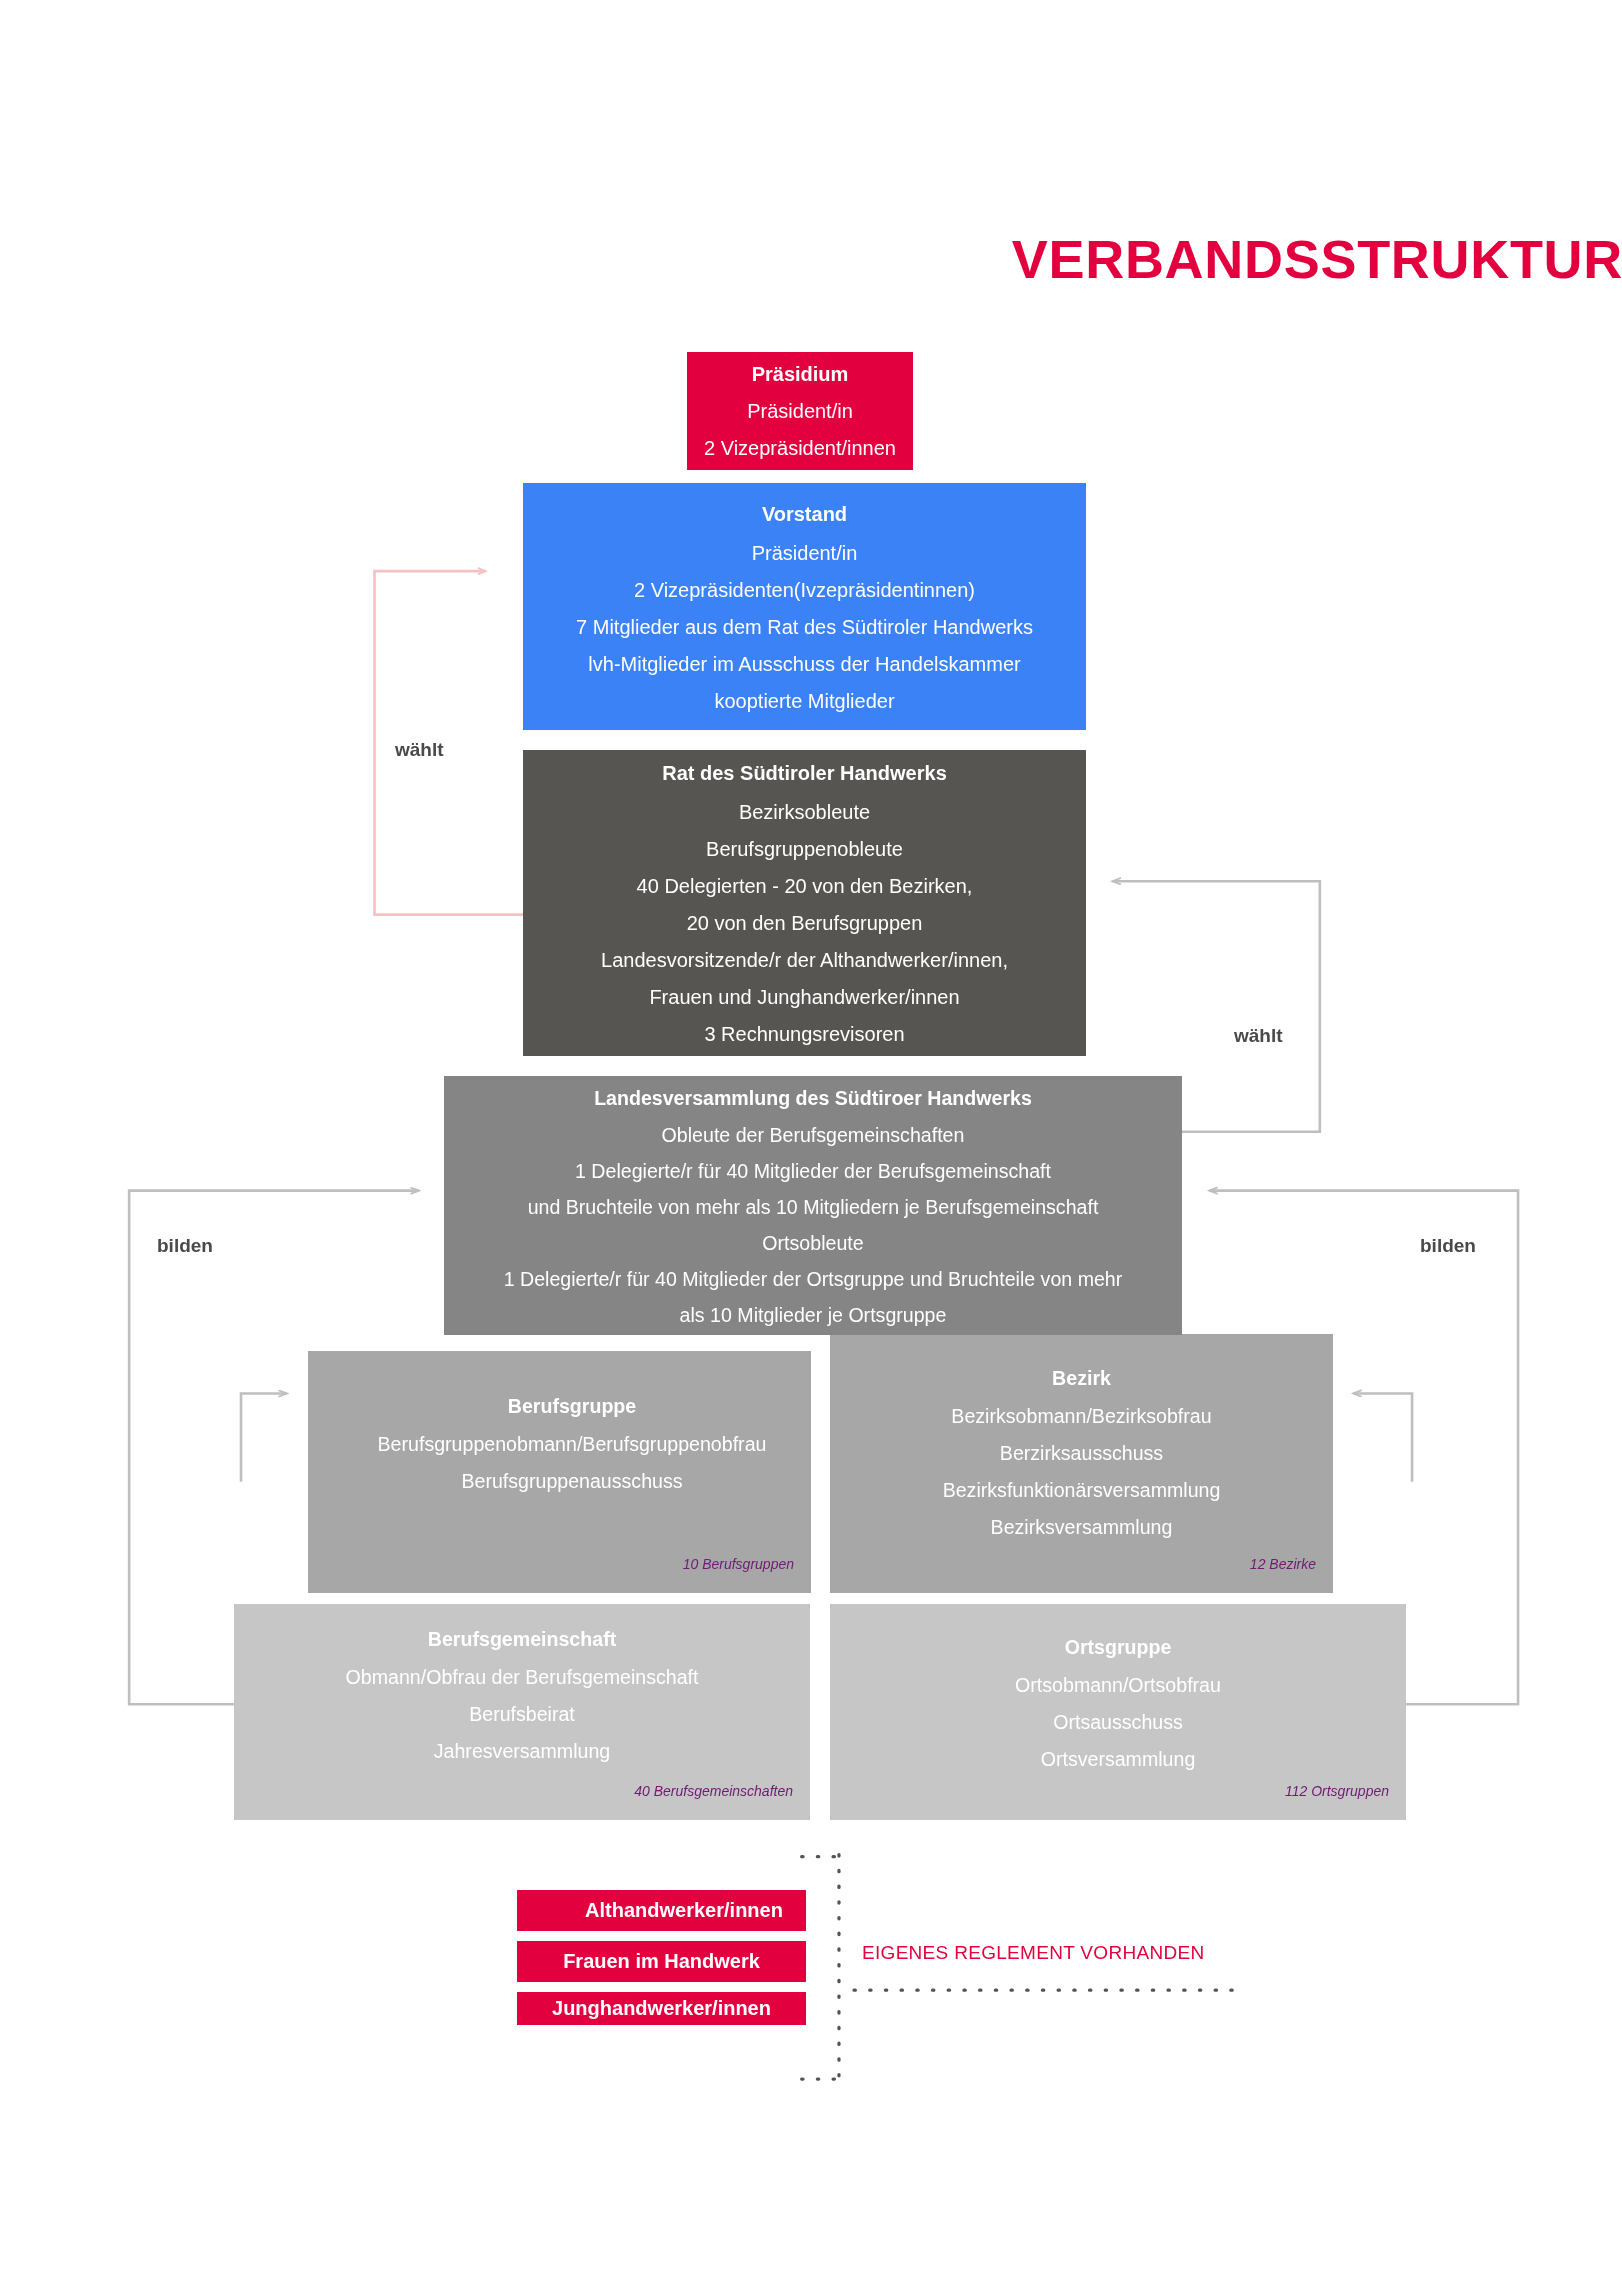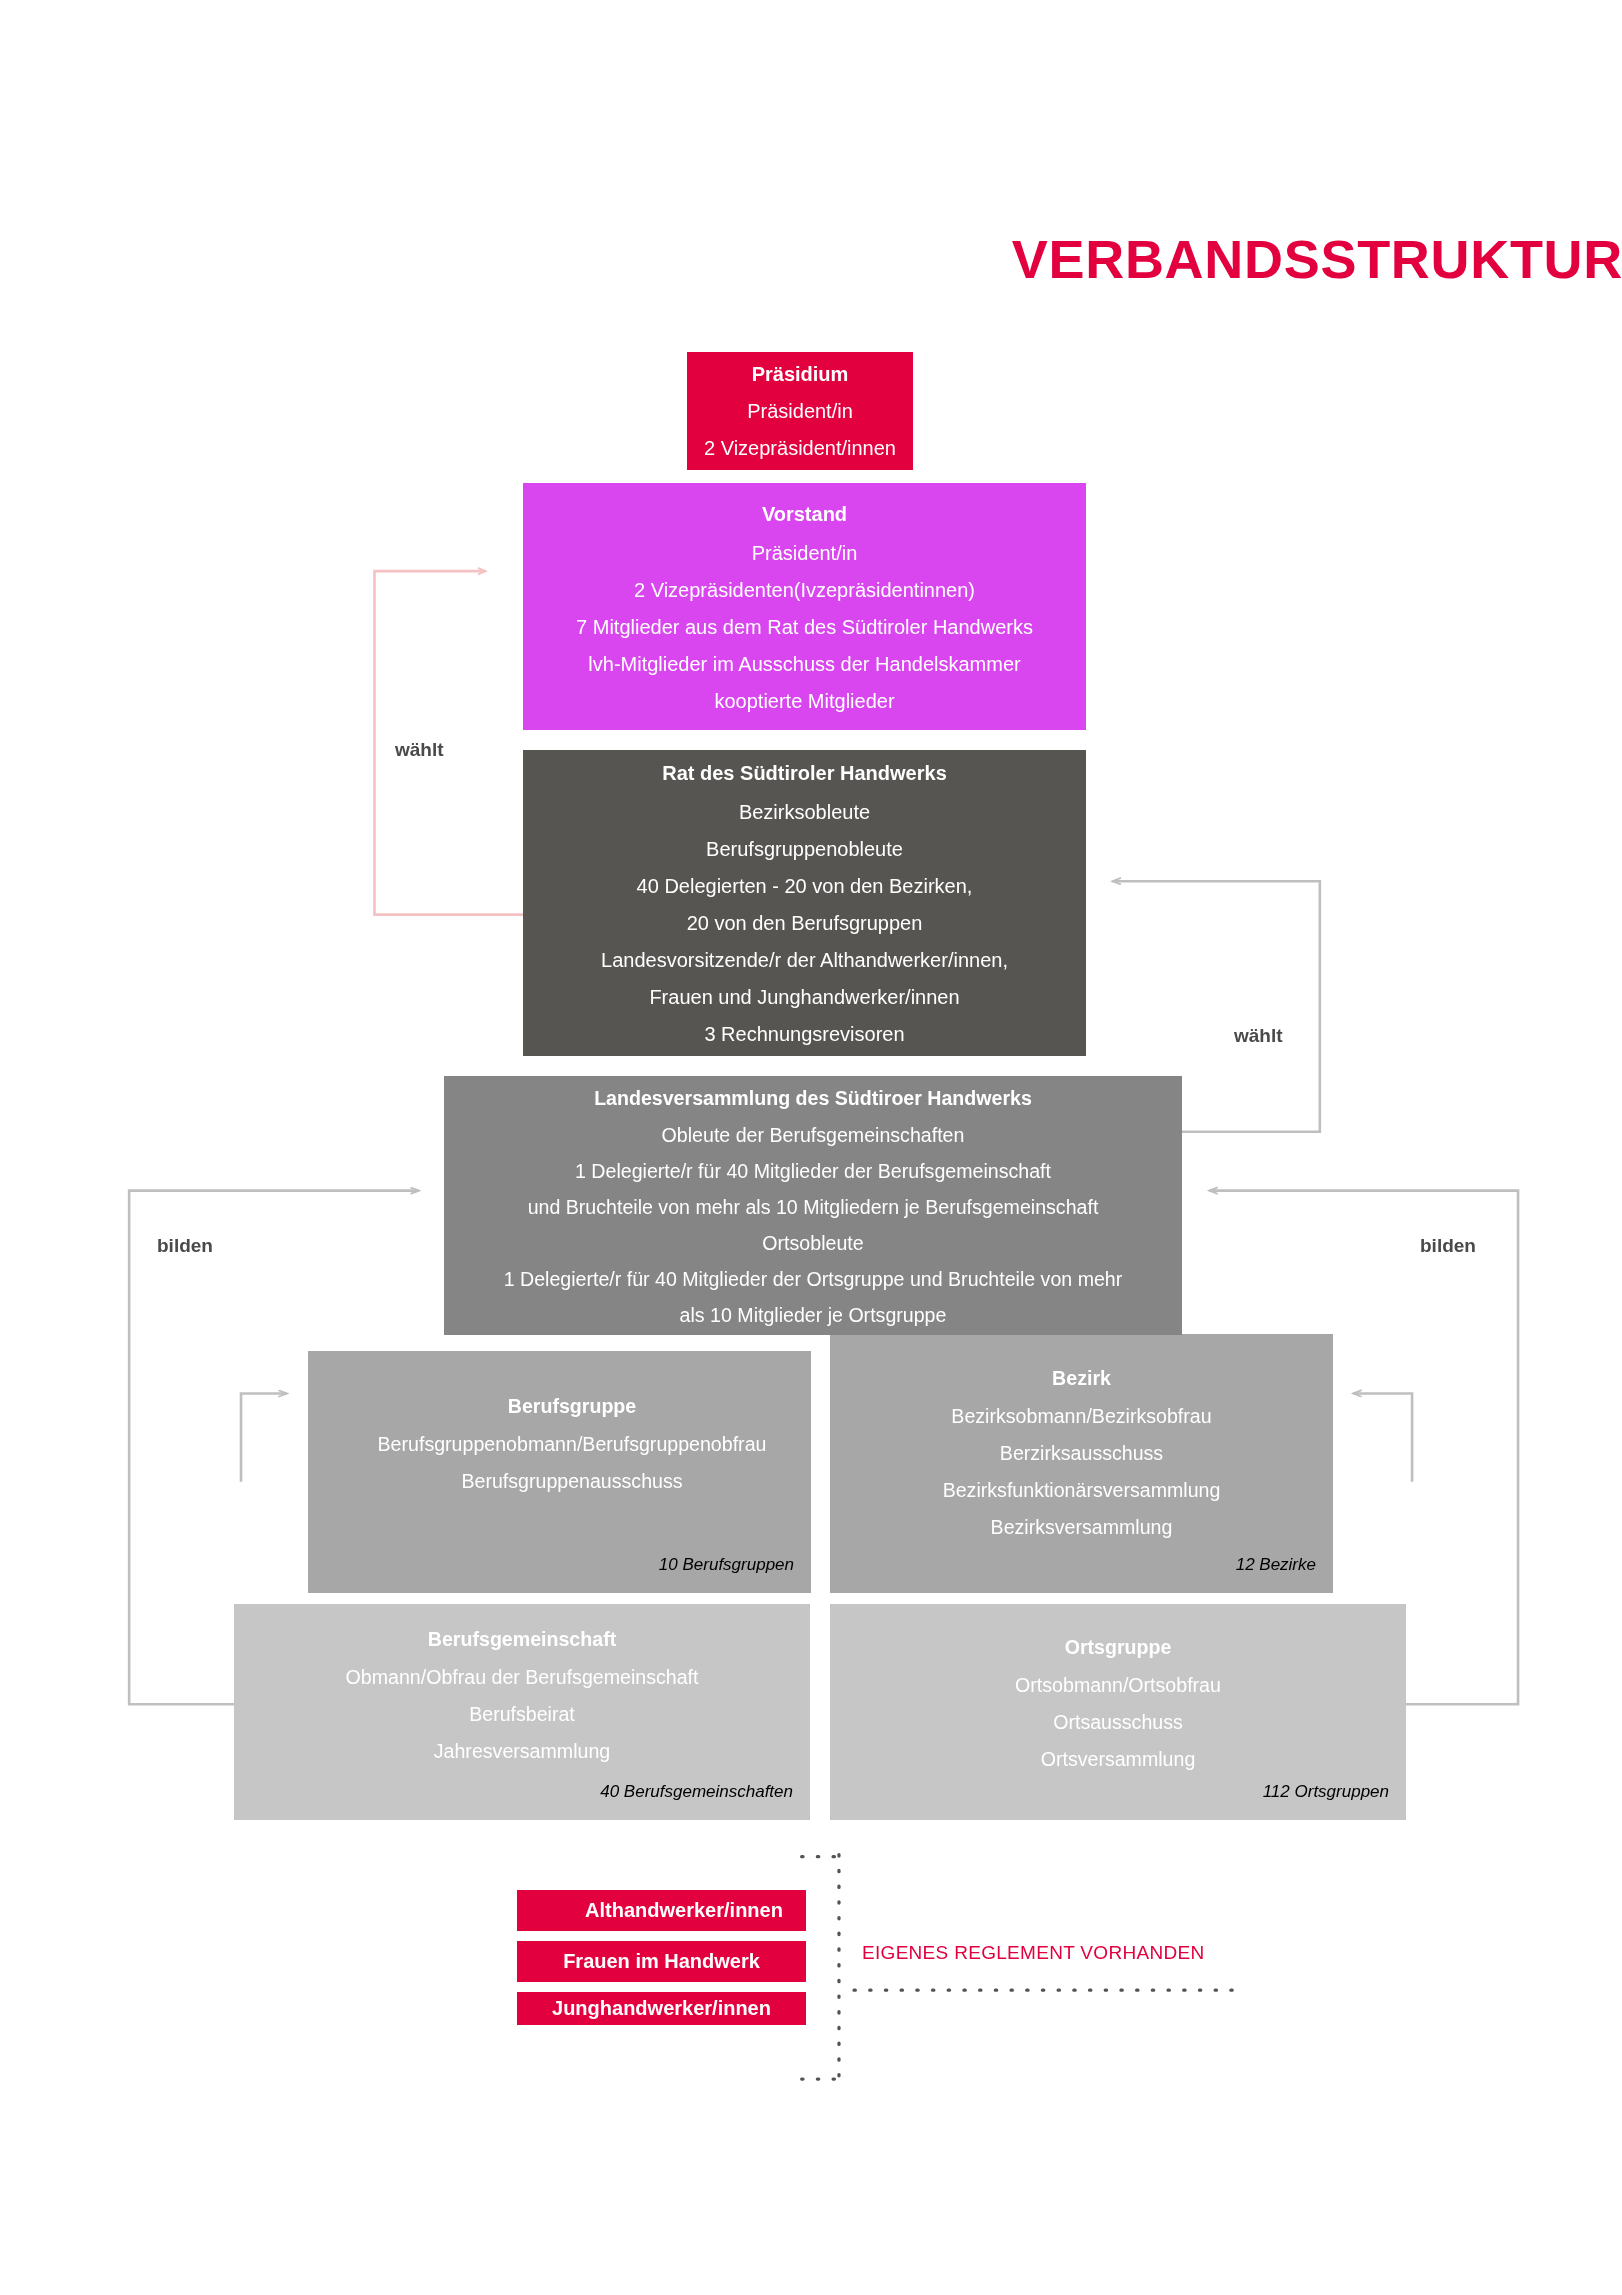--- a/index.html
+++ b/index.html
@@ -45,21 +45,21 @@
     left:687px; top:352px; width:226px; height:118px;
     background:#e3003f;
     font-size:20px; line-height:37px;
     z-index:6;
   }
   #box-praesidium .hd{font-size:20px;line-height:37px;margin:0;}
 
   
   #box-vorstand{
     left:523px; top:483px; width:563px; height:247px;
-    background:#d946ef;
+    background:#3b82f6;
     font-size:20px; line-height:37px;
     z-index:5;
   }
   #box-vorstand .hd{font-size:20px;line-height:41px;margin:0;}
 
   
   #box-rat{
     left:523px; top:750px; width:563px; height:306px;
     background:#575552;
     font-size:20px; line-height:37px;
@@ -110,22 +110,22 @@
     background:#c6c6c6;
     font-size:19.6px; line-height:37px;
     justify-content:flex-start;
     padding-top:25px;
     z-index:4;
   }
   .count{
     position:absolute;
     right:17px; bottom:10.5px;
     font-style:italic;
-    font-size:17px;
-    color:#000000;
+    font-size:14px;
+    color:#701a75;
   }
 
   
   .badge{
     position:absolute;
     background:#e3003f;
     color:#ffffff;
     font-weight:bold;
     font-size:20px;
     display:flex;align-items:center;justify-content:center;

